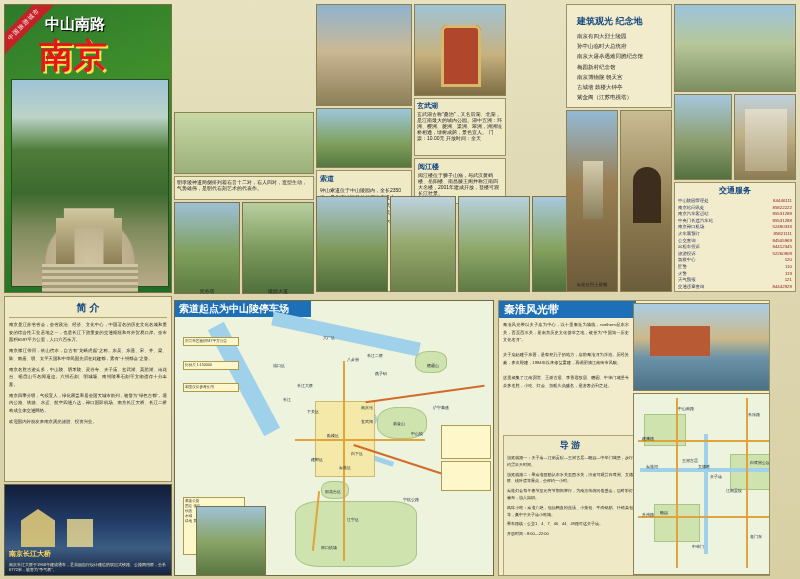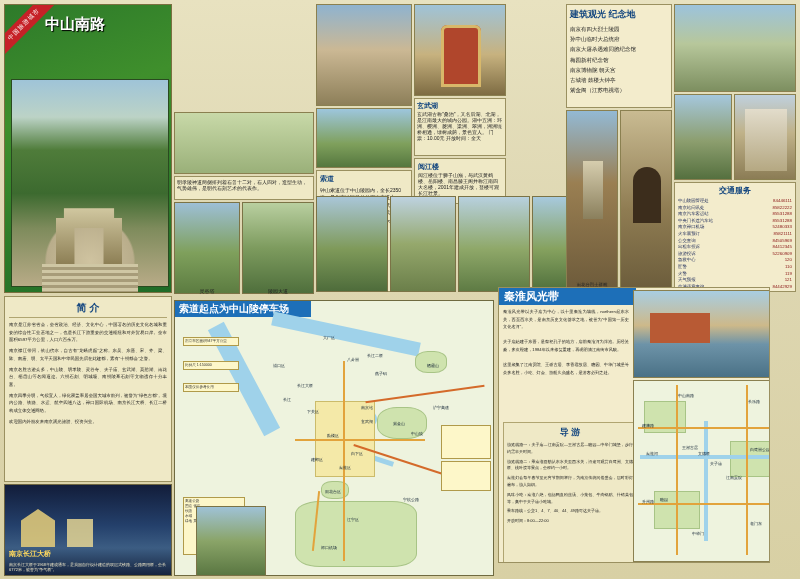--- a/index.html
+++ b/index.html
@@ -81,21 +81,21 @@
 
   #yuejiang{left:414px;top:158px;width:92px;height:46px;background:#efe9c6;border:1px solid #9a9060;
     font-size:5px;color:#222;padding:3px;}
   #yuejiang .h{font-size:7px;font-weight:bold;color:#13467f;}
   #ph1{left:316px;top:196px;width:72px;height:96px;background:linear-gradient(180deg,#a9c6d8,#7f9a5a 55%,#4e6c3b);border:1px solid #7b7346;}
   #ph2{left:390px;top:196px;width:66px;height:96px;background:linear-gradient(180deg,#bdd2e0,#95a86c 50%,#6b7f4a);border:1px solid #7b7346;}
   #ph3{left:458px;top:196px;width:72px;height:96px;background:linear-gradient(180deg,#b7d0de,#8fa869 55%,#5e7b44);border:1px solid #7b7346;}
   #ph4{left:532px;top:196px;width:66px;height:96px;background:linear-gradient(180deg,#a7c9dd,#86a25f 55%,#4f6f3c);border:1px solid #7b7346;}
 
   
-  #jzgl{left:566px;top:4px;width:106px;height:104px;background:#f3eccc;border:1px solid #9a9060;padding:3px;}
+  #jzgl{left:566px;top:4px;width:106px;height:104px;background:#f3eccc;border:1px solid #9a9060;padding:10px;}
   #jzgl .h{font-size:9px;font-weight:bold;color:#13467f;}
   #jzgl ul{margin:3px 0 0 0;padding:0;list-style:none;}
   #jzgl li{font-size:5.5px;color:#222;line-height:1.85;}
   #rphoto1{left:674px;top:4px;width:122px;height:88px;
     background:linear-gradient(180deg,#9cc3dc,#b7c79b 45%,#7d8f60);border:1px solid #8a8050;}
   #rphoto2{left:674px;top:94px;width:58px;height:86px;
     background:linear-gradient(180deg,#a5c7dd,#8c9e6e 55%,#55703f);border:1px solid #8a8050;}
   #rphoto3{left:734px;top:94px;width:62px;height:86px;
     background:linear-gradient(180deg,#bfd0dd,#c0b289 45%,#8b7c55);border:1px solid #8a8050;}
   #rphoto3 .b{position:absolute;left:10px;top:14px;width:42px;height:62px;background:linear-gradient(180deg,#e2dccb,#b5a882);}
@@ -133,21 +133,21 @@
     font-size:10px;font-weight:bold;line-height:16px;padding-left:4px;}
   .riv{position:absolute;background:#9fd2ea;}
   .grn{position:absolute;background:#cfe3ae;border:1px solid #a8c486;}
   .ylw{position:absolute;background:#f4e9a8;border:1px solid #cbbb6a;}
   .rd{position:absolute;background:#e2a33c;}
   .rd2{position:absolute;background:#d46a2a;}
   .lbl{position:absolute;font-size:4px;color:#123;white-space:nowrap;}
   .box{position:absolute;background:#fdf7c9;border:1px solid #b09a4a;font-size:3.6px;color:#333;padding:1px;line-height:1.4;}
 
   
-  #qinhuai{left:498px;top:287px;width:272px;height:276px;background:#f3eccc;border:1px solid #9a9060;}
+  #qinhuai{left:498px;top:300px;width:272px;height:276px;background:#f3eccc;border:1px solid #9a9060;}
   #qinhuai .hd{position:absolute;left:0;top:0;width:132px;height:17px;background:#1d6fb8;color:#fff;
     font-size:11px;font-weight:bold;line-height:17px;padding-left:5px;}
   #qhphoto{position:absolute;left:134px;top:2px;width:162px;height:86px;
     background:linear-gradient(180deg,#a8cde2,#cdb98a 40%,#6d93a8 62%,#4a7186 100%);border:1px solid #8a8050;}
   #qhphoto .roof{position:absolute;left:16px;top:22px;width:60px;height:30px;background:#b85a34;}
   #qhtext{position:absolute;left:4px;top:20px;width:126px;height:110px;font-size:4.2px;color:#1d1d1d;
     line-height:1.8;text-align:justify;}
   #daolan{position:absolute;left:4px;top:134px;width:126px;height:138px;background:#efe9c6;border:1px solid #b0a571;padding:3px;}
   #daolan .h{font-size:9px;font-weight:bold;color:#13467f;text-align:center;}
   #daolan p{margin:3px 0;font-size:4px;color:#222;line-height:1.7;text-align:justify;}
@@ -158,20 +158,21 @@
     background:linear-gradient(180deg,#9fc2d6,#8aa468 50%,#5a7742);border:1px solid #7b7346;}
 </style>
 </head>
 <body>
 
 <div class="sheet">
 
   <div class="panel" id="cover">
     <div class="corner">中国旅游城市</div>
     <div class="t1">中山南路</div>
+    <div class="t2">南京</div>
     <div class="photo">
       <div class="arch"></div>
       <div class="steps"></div>
     </div>
   </div>
 
   <div class="panel" id="stone"></div>
   <div class="panel" id="stoneTxt">明孝陵神道两侧排列着石兽十二对，石人四对，造型生动，气势雄伟，是明代石刻艺术的代表作。</div>
   <div class="panel" id="tower"></div>
   <div class="panel" id="towerCap">灵谷塔</div>

